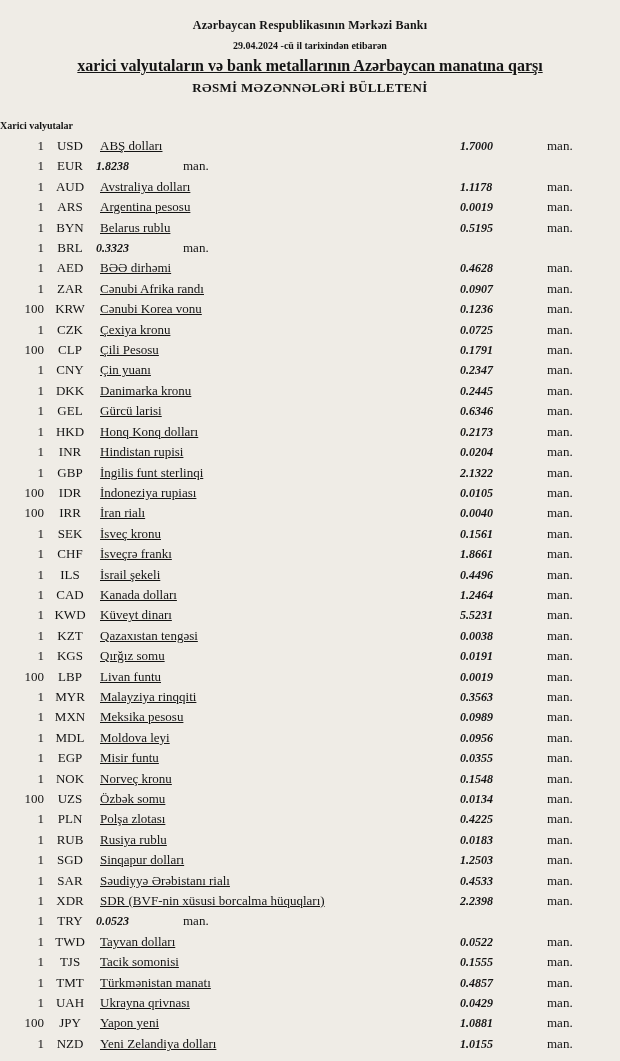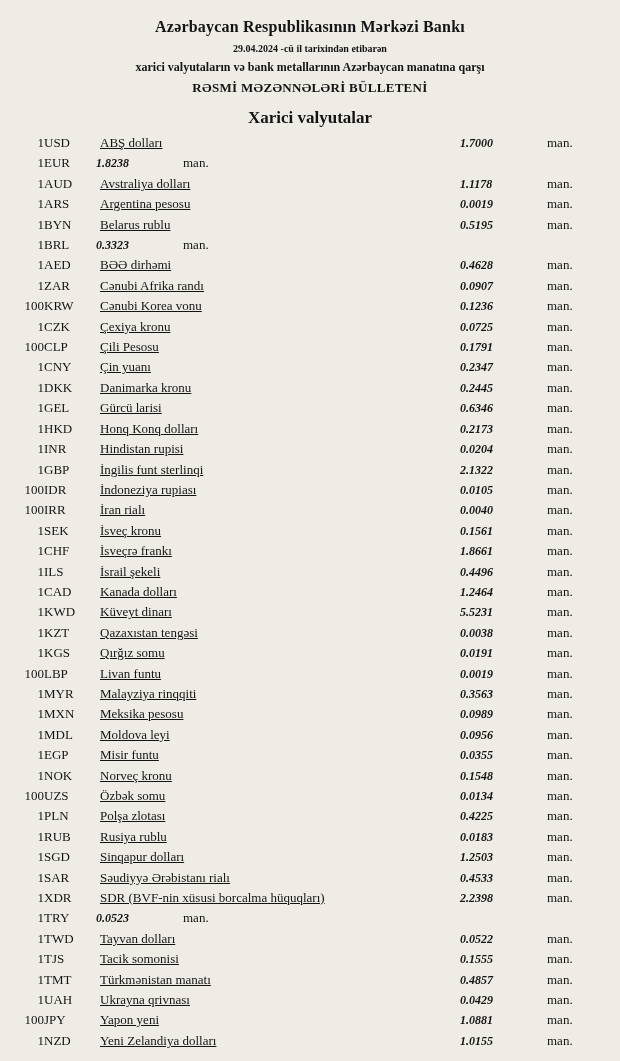--- a/index.html
+++ b/index.html
@@ -12,64 +12,65 @@
   }
   .page {
     width: 620px;
     min-height: 1061px;
     margin: 0 auto;
     padding: 10px 0 20px 0;
     background: #efece6;
   }
   .header { text-align: center; }
   .title {
-    font-size: 16px;
+    font-size: 12px;
     font-weight: bold;
     margin: 8px 0 7px 0;
     letter-spacing: 0.2px;
   }
   .date-line {
     font-size: 10px;
     font-weight: bold;
     margin: 0 0 6px 0;
   }
   .subtitle-line {
-    font-size: 12px;
+    font-size: 16px;
     font-weight: bold;
     margin: 0 0 5px 0;
+    text-decoration: underline;
   }
   .bulletin-line {
     font-size: 13px;
     font-weight: bold;
     letter-spacing: 0.3px;
     margin: 0 0 4px 0;
     text-align: center;
   }
   .section-title {
-    text-align: center;
-    font-size: 17px;
-    font-weight: bold;
-    margin: 12px 0 5px 0;
+    font-size: 10px;
+    font-weight: bold;
+    margin: 24px 0 5px 0;
   }
   .rows { padding: 0; }
   .row {
     display: flex;
     align-items: baseline;
     font-size: 13px;
     line-height: 19.4px;
     padding: 0 38px 0 12px;
   }
   .cell-qty {
     width: 32px;
     flex: 0 0 32px;
     text-align: right;
   }
   .cell-code {
     width: 52px;
     flex: 0 0 52px;
+    text-align: center;
   }
   .cell-name {
     flex: 1 1 auto;
     text-align: left;
     padding-left: 4px;
     white-space: nowrap;
     overflow: hidden;
     text-decoration: underline;
   }
   .cell-rate {

